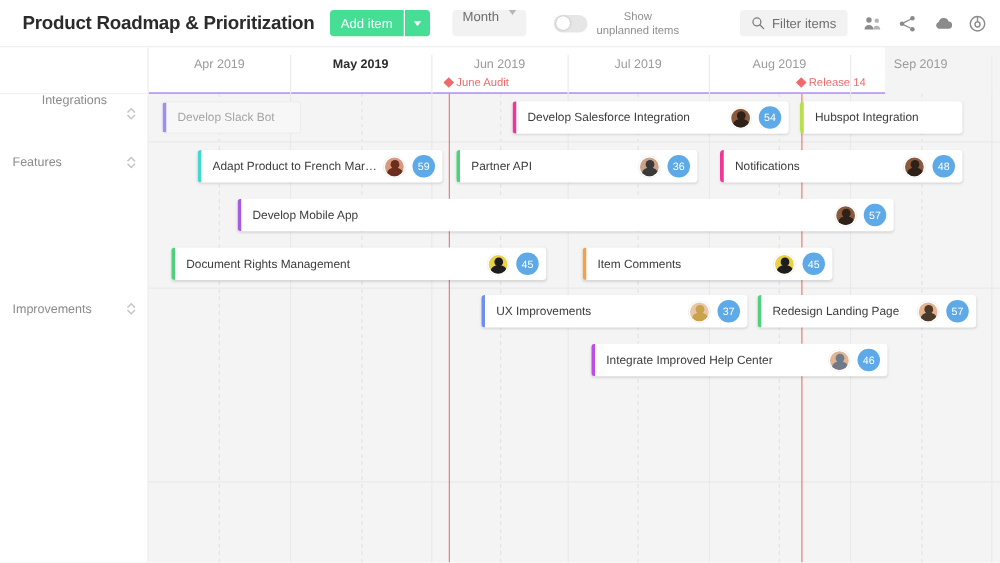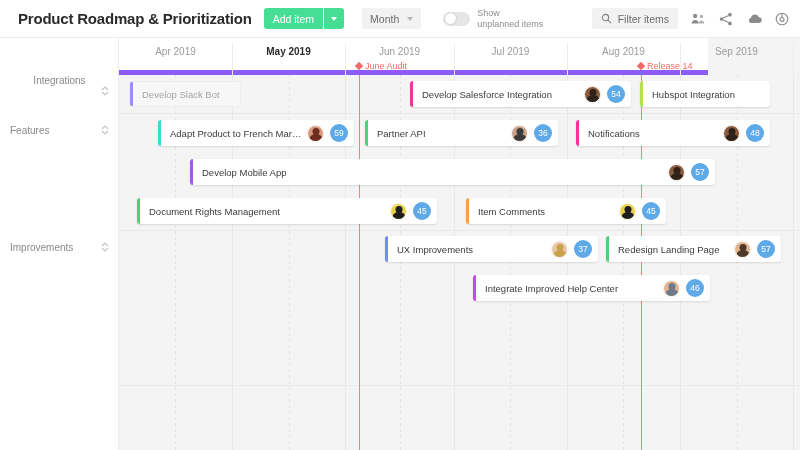--- a/index.html
+++ b/index.html
@@ -31,25 +31,25 @@
     margin-left: 1px; display: flex; align-items: center; justify-content: center;
     cursor: pointer;
   }
   .caret-wh { width: 0; height: 0; border-left: 3.5px solid transparent;
     border-right: 3.5px solid transparent; border-top: 4px solid #ffffff; }
   .caret-gr { width: 0; height: 0; border-left: 3.5px solid transparent;
     border-right: 3.5px solid transparent; border-top: 4px solid #b6b6b6; }
 
   .zoom-select {
     margin-left: 18px; height: 21px; background: #f2f2f2; border-radius: 3px;
-    display: flex; align-items: center; padding: 0 8px; gap: 8px; cursor: pointer;
+    display: flex; padding: 0 8px; gap: 8px; cursor: pointer;
   }
   .zoom-label { font-size: 10.5px; color: #6d6d6d; }
 
-  .toggle-wrap { margin-left: 22px; display: flex; align-items: center; gap: 7px; cursor: pointer; }
+  .toggle-wrap { margin-left: 22px; display: flex; align-items: center; gap: 7px; cursor: pointer; text-align: center; }
   .toggle {
     width: 27px; height: 14px; border-radius: 7px; background: #e6e6e6;
     position: relative; flex: none;
   }
   .toggle .knob {
     position: absolute; left: 1.5px; top: 1.5px; width: 11px; height: 11px;
     border-radius: 50%; background: #ffffff; box-shadow: 0 0 2px rgba(0,0,0,.25);
   }
   .toggle-text { font-size: 9px; color: #8e8e8e; line-height: 1.15; }
 
@@ -58,21 +58,21 @@
     height: 21px; background: #f2f2f2; border-radius: 3px; display: flex;
     align-items: center; gap: 6px; padding: 0 9px; cursor: pointer;
   }
   .filter-text { font-size: 10.5px; color: #6d6d6d; }
   .icon-btn { width: 16px; height: 16px; display: flex; align-items: center;
     justify-content: center; cursor: pointer; }
 
   
   .tl-header {
     position: absolute; left: 0; top: 38px; width: 708px; height: 37px;
-    background: #ffffff; border-bottom: 5px solid #8b5cf6;
+    background: #ffffff; border-bottom: 1px solid #8b5cf6;
   }
   .tl-corner { position: absolute; left: 0; top: 0; width: 119px; height: 37px;
     background: #ffffff; border-right: 1px solid #ececec; z-index: 3; }
   .month-cell {
     position: absolute; top: 0; height: 37px; display: flex;
     align-items: flex-start; justify-content: center; padding-top: 8px;
     font-size: 10px; color: #9b9b9b;
   }
   .month-cell.current { color: #2b2b2b; font-weight: bold; }
   .month-sep { position: absolute; top: 6px; width: 1px; height: 31px; background: #ececec; }

